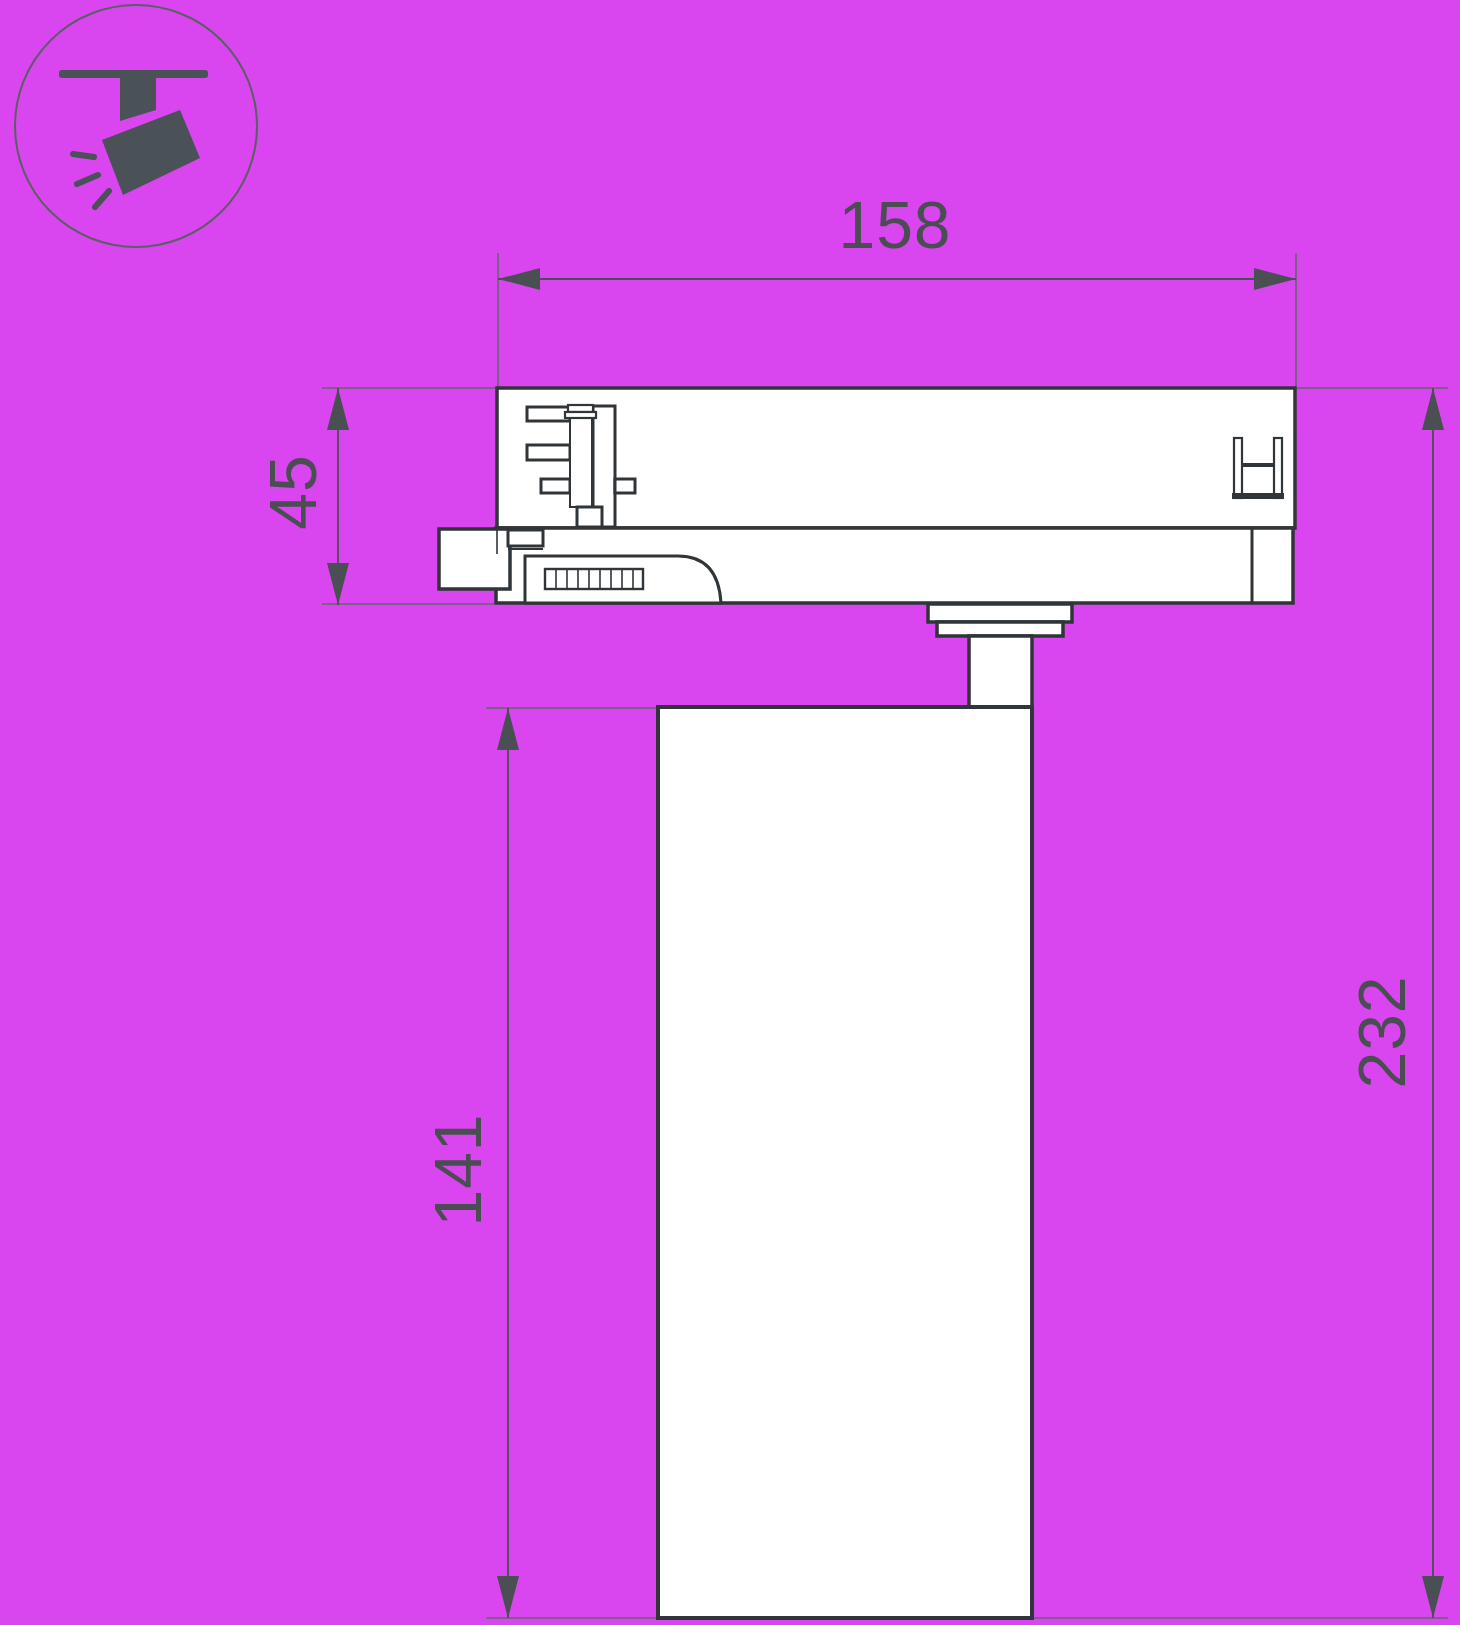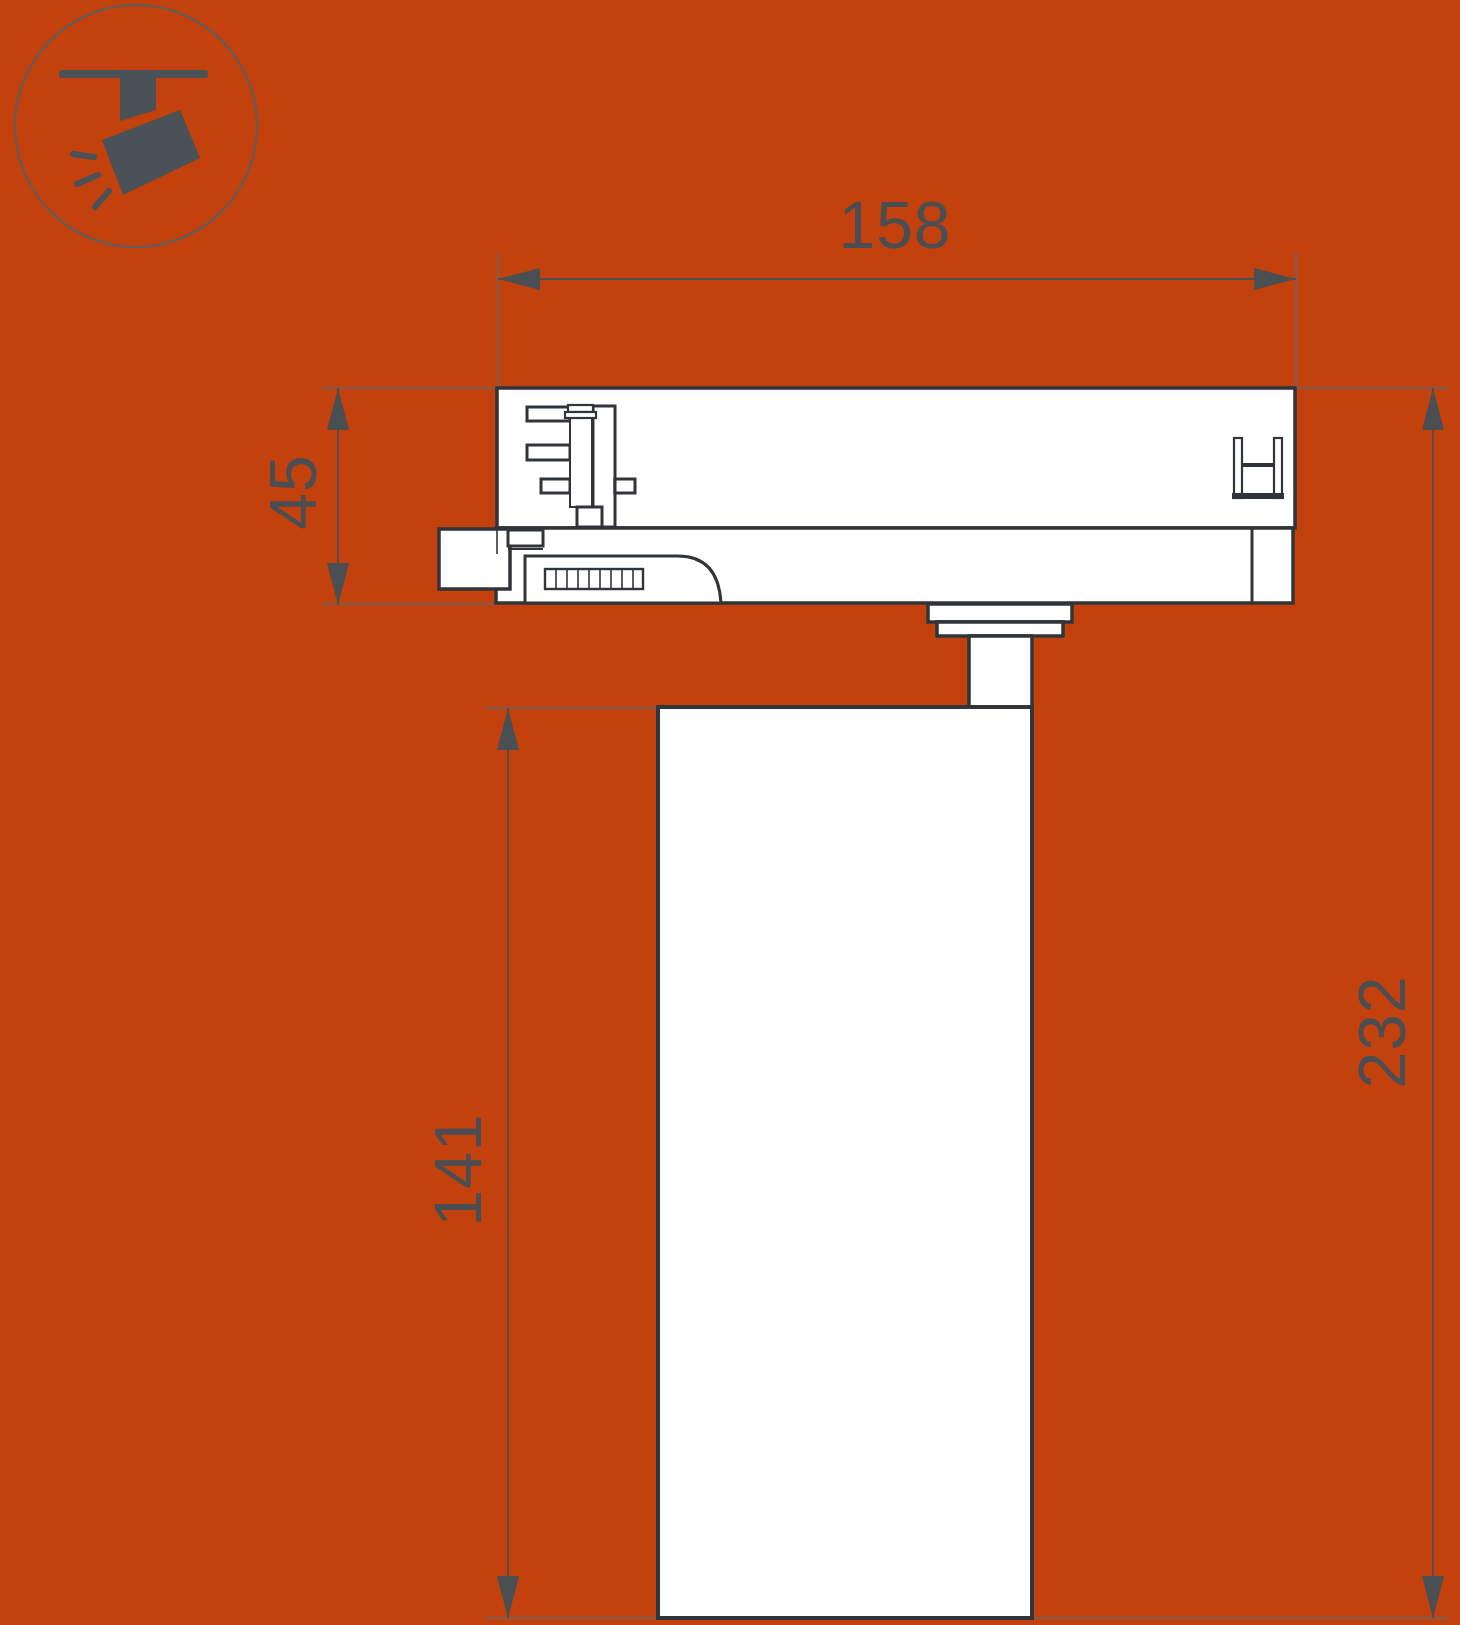--- a/index.html
+++ b/index.html
@@ -1,16 +1,16 @@
 <!DOCTYPE html>
 <html><head>
 <meta charset="utf-8">
 <style>
   html,body{margin:0;padding:0;background:#ffffff;}
-  .canvas{position:relative;width:1460px;height:1625px;background:#c2410c;overflow:hidden;}
+  .canvas{position:relative;width:1460px;height:1625px;background:#d946ef;overflow:hidden;}
   svg{display:block;}
   .dim-text{
     font-family:"Liberation Sans","DejaVu Sans",sans-serif;
     font-size:66px;
     letter-spacing:1px;
     fill:#4a4e53;
   }
 </style>
 </head>
 <body>

